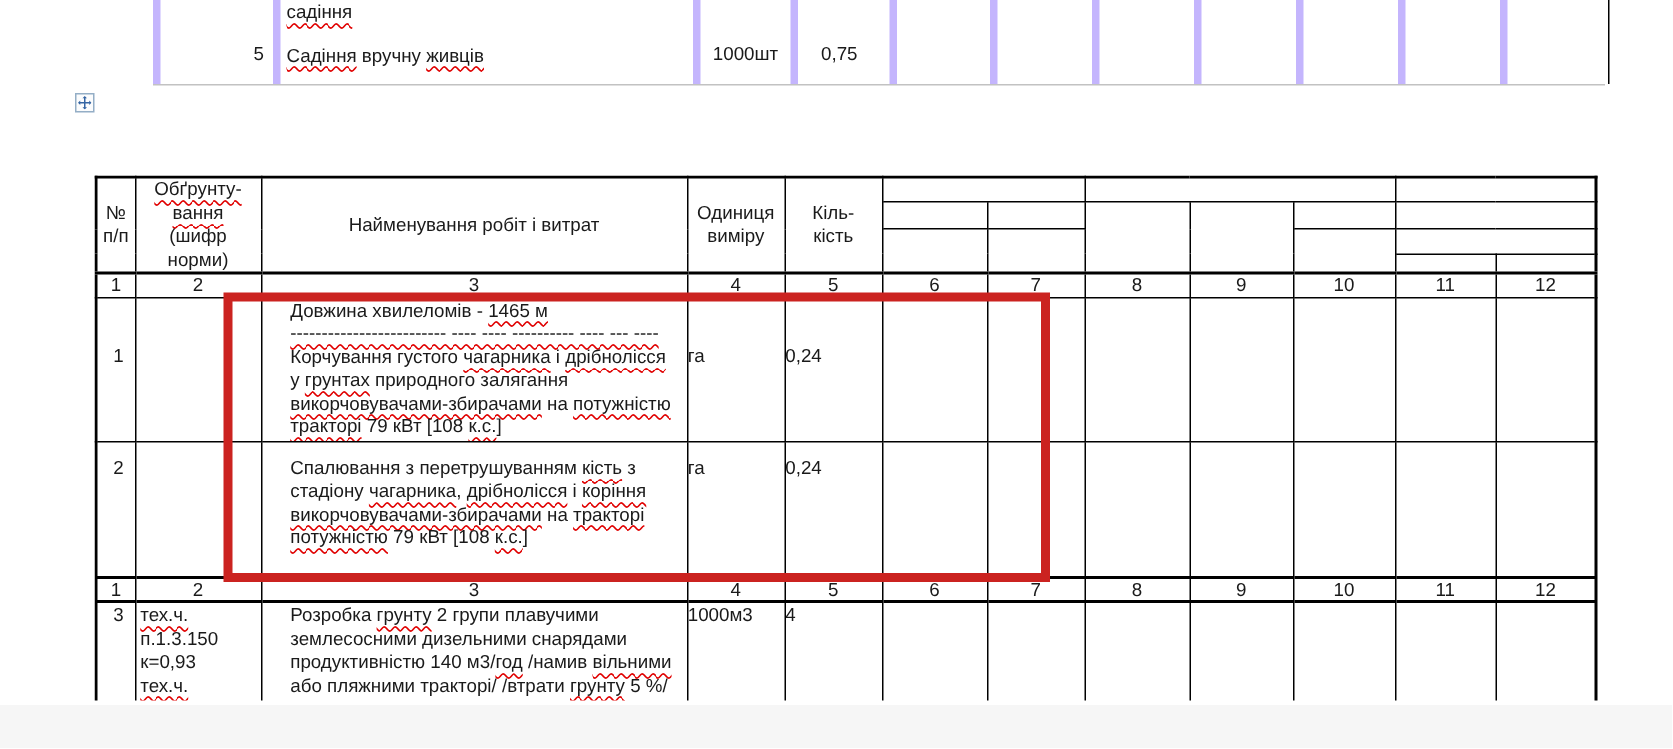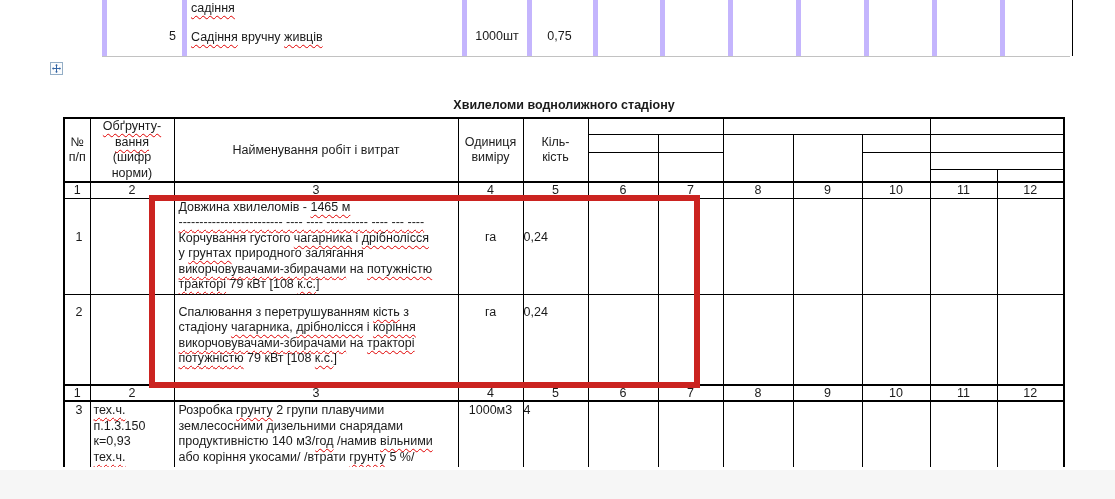--- a/index.html
+++ b/index.html
@@ -37,22 +37,22 @@
   tr.h1{height:16px;}tr.h2{height:18px;}tr.h3{height:16px;}tr.h4{height:13px;}
   .hdr-cell{text-align:center;vertical-align:middle;}
   tr.nums{height:16px;}
   tr.nums td{text-align:center;border-top:2px solid #000;line-height:14px;}
   tr.nums2 td{border-bottom:2px solid #000;}
   tr.r1{height:96px;}
   tr.r2{height:91px;}
   tr.r3{height:110px;}
   .c-num{text-align:right;padding-right:7px;}
   .c-basis{padding-left:3px;}
-  .c-name{padding-left:4px;padding-right:2px;}
-  .c-unit{text-align:center;}
+  .c-name{padding-left:19px;padding-right:2px;}
+  .c-unit{}
   .c-qty{text-align:left;padding-right:5px;}
   tr.r1 .c-num,tr.r1 .c-unit,tr.r1 .c-qty{padding-top:31px;}
   tr.r1 .c-name{padding-top:1px;}
   tr.r2 .c-num,tr.r2 .c-unit,tr.r2 .c-qty,tr.r2 .c-name{padding-top:10px;}
   tr.r3 td{padding-top:1px;}
 
   
   .red-box{position:absolute;left:149px;top:195px;width:551px;height:193px;box-sizing:border-box;
            border:6px solid #cb2320;pointer-events:none;}
 
@@ -100,21 +100,20 @@
       </table>
   </div>
   <div class="gray-line"></div>
 
   <div class="move-handle">
     <span><svg width="9" height="9" viewBox="0 0 9 9">
           <path d="M4.5 0 L6 1.5 H5 V4 H7.5 V3 L9 4.5 L7.5 6 V5 H5 V7.5 H6 L4.5 9 L3 7.5 H4 V5 H1.5 V6 L0 4.5 L1.5 3 V4 H4 V1.5 H3 Z" fill="#3465a4"></path>
         </svg></span>
   </div>
 
-  <div class="doc-title">Хвилеломи воднолижного стадіону</div>
 
   <div class="main-wrap">
     <table class="t-main">
       <colgroup>
         <col style="width:26px">
           <col style="width:84px">
           <col style="width:284px">
           <col style="width:65px">
         <col style="width:65px">
           <col style="width:70px">
@@ -241,21 +240,21 @@
         <td class="c-basis">
               <div class="ln"><span class="sq">тех.ч.</span></div>
               <div class="ln"><span>п.1.3.150</span></div>
               <div class="ln"><span>к=0,93</span></div>
               <div class="ln"><span class="sq">тех.ч.</span></div>
             </td>
         <td class="c-name">
               <div class="ln"><span>Розробка </span><span class="sq">грунту</span><span> 2 групи плавучими</span></div>
               <div class="ln"><span>землесосними дизельними снарядами</span></div>
               <div class="ln"><span>продуктивністю 140 м3/</span><span class="sq">год</span><span> /намив </span><span class="sq">вільними</span></div>
-              <div class="ln"><span>або коріння укосами/ /втрати </span><span class="sq">грунту</span><span> 5 %/</span></div>
+              <div class="ln"><span>або пляжними тракторі/ /втрати </span><span class="sq">грунту</span><span> 5 %/</span></div>
             </td>
         <td class="c-unit">1000м3</td>
         <td class="c-qty">4</td>
         <td></td>
         <td></td>
         <td></td>
         <td></td>
         <td></td>
         <td></td>
         <td></td>

